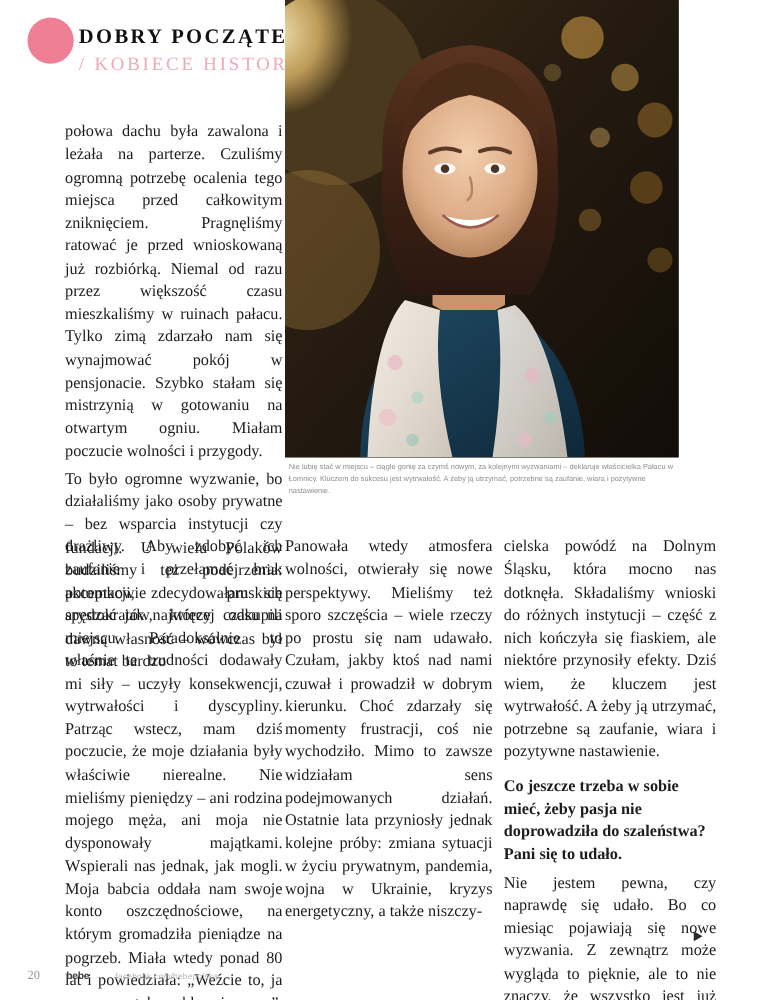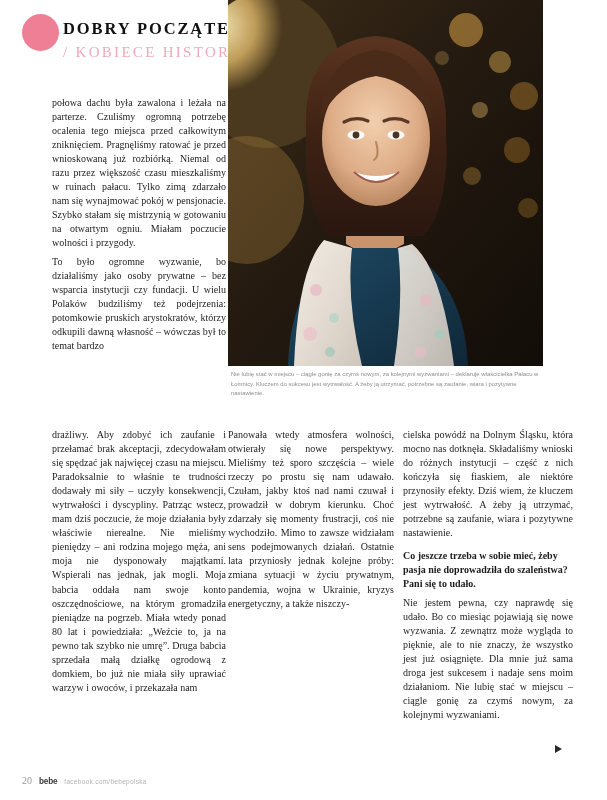--- a/index.html
+++ b/index.html
@@ -65,21 +65,21 @@
     font-size:5.9px;
     line-height:1.62;
     color:#8d8d8d;
     letter-spacing:0.02px;
   }
 
   
   .col {
     position:absolute;
     font-family:"Liberation Serif", serif;
-    font-size:10px;
+    font-size:13px;
     line-height:1.405;
     text-align:justify;
     color:#1c1c1c;
     -webkit-hyphens:none; hyphens:none;
   }
   .col p { margin:0; text-indent:0; }
   .col p + p { margin-top:4px; }
   .q {
     font-weight:700;
     margin-top:9px !important;
@@ -116,21 +116,21 @@
     border-bottom:4.5px solid transparent;
     border-left:7px solid #2a2a2a;
   }
 
   
   .footer {
     position:absolute;
     left:22px; bottom:14px;
     display:flex;
     align-items:baseline;
-    gap:7px;
+    gap:21px;
   }
   .f-page {
     font-family:"Liberation Serif", serif;
     font-size:10px;
     color:#9a9a9a;
   }
   .f-brand {
     font-family:"Liberation Sans", sans-serif;
     font-weight:700;
     font-size:8.2px;

